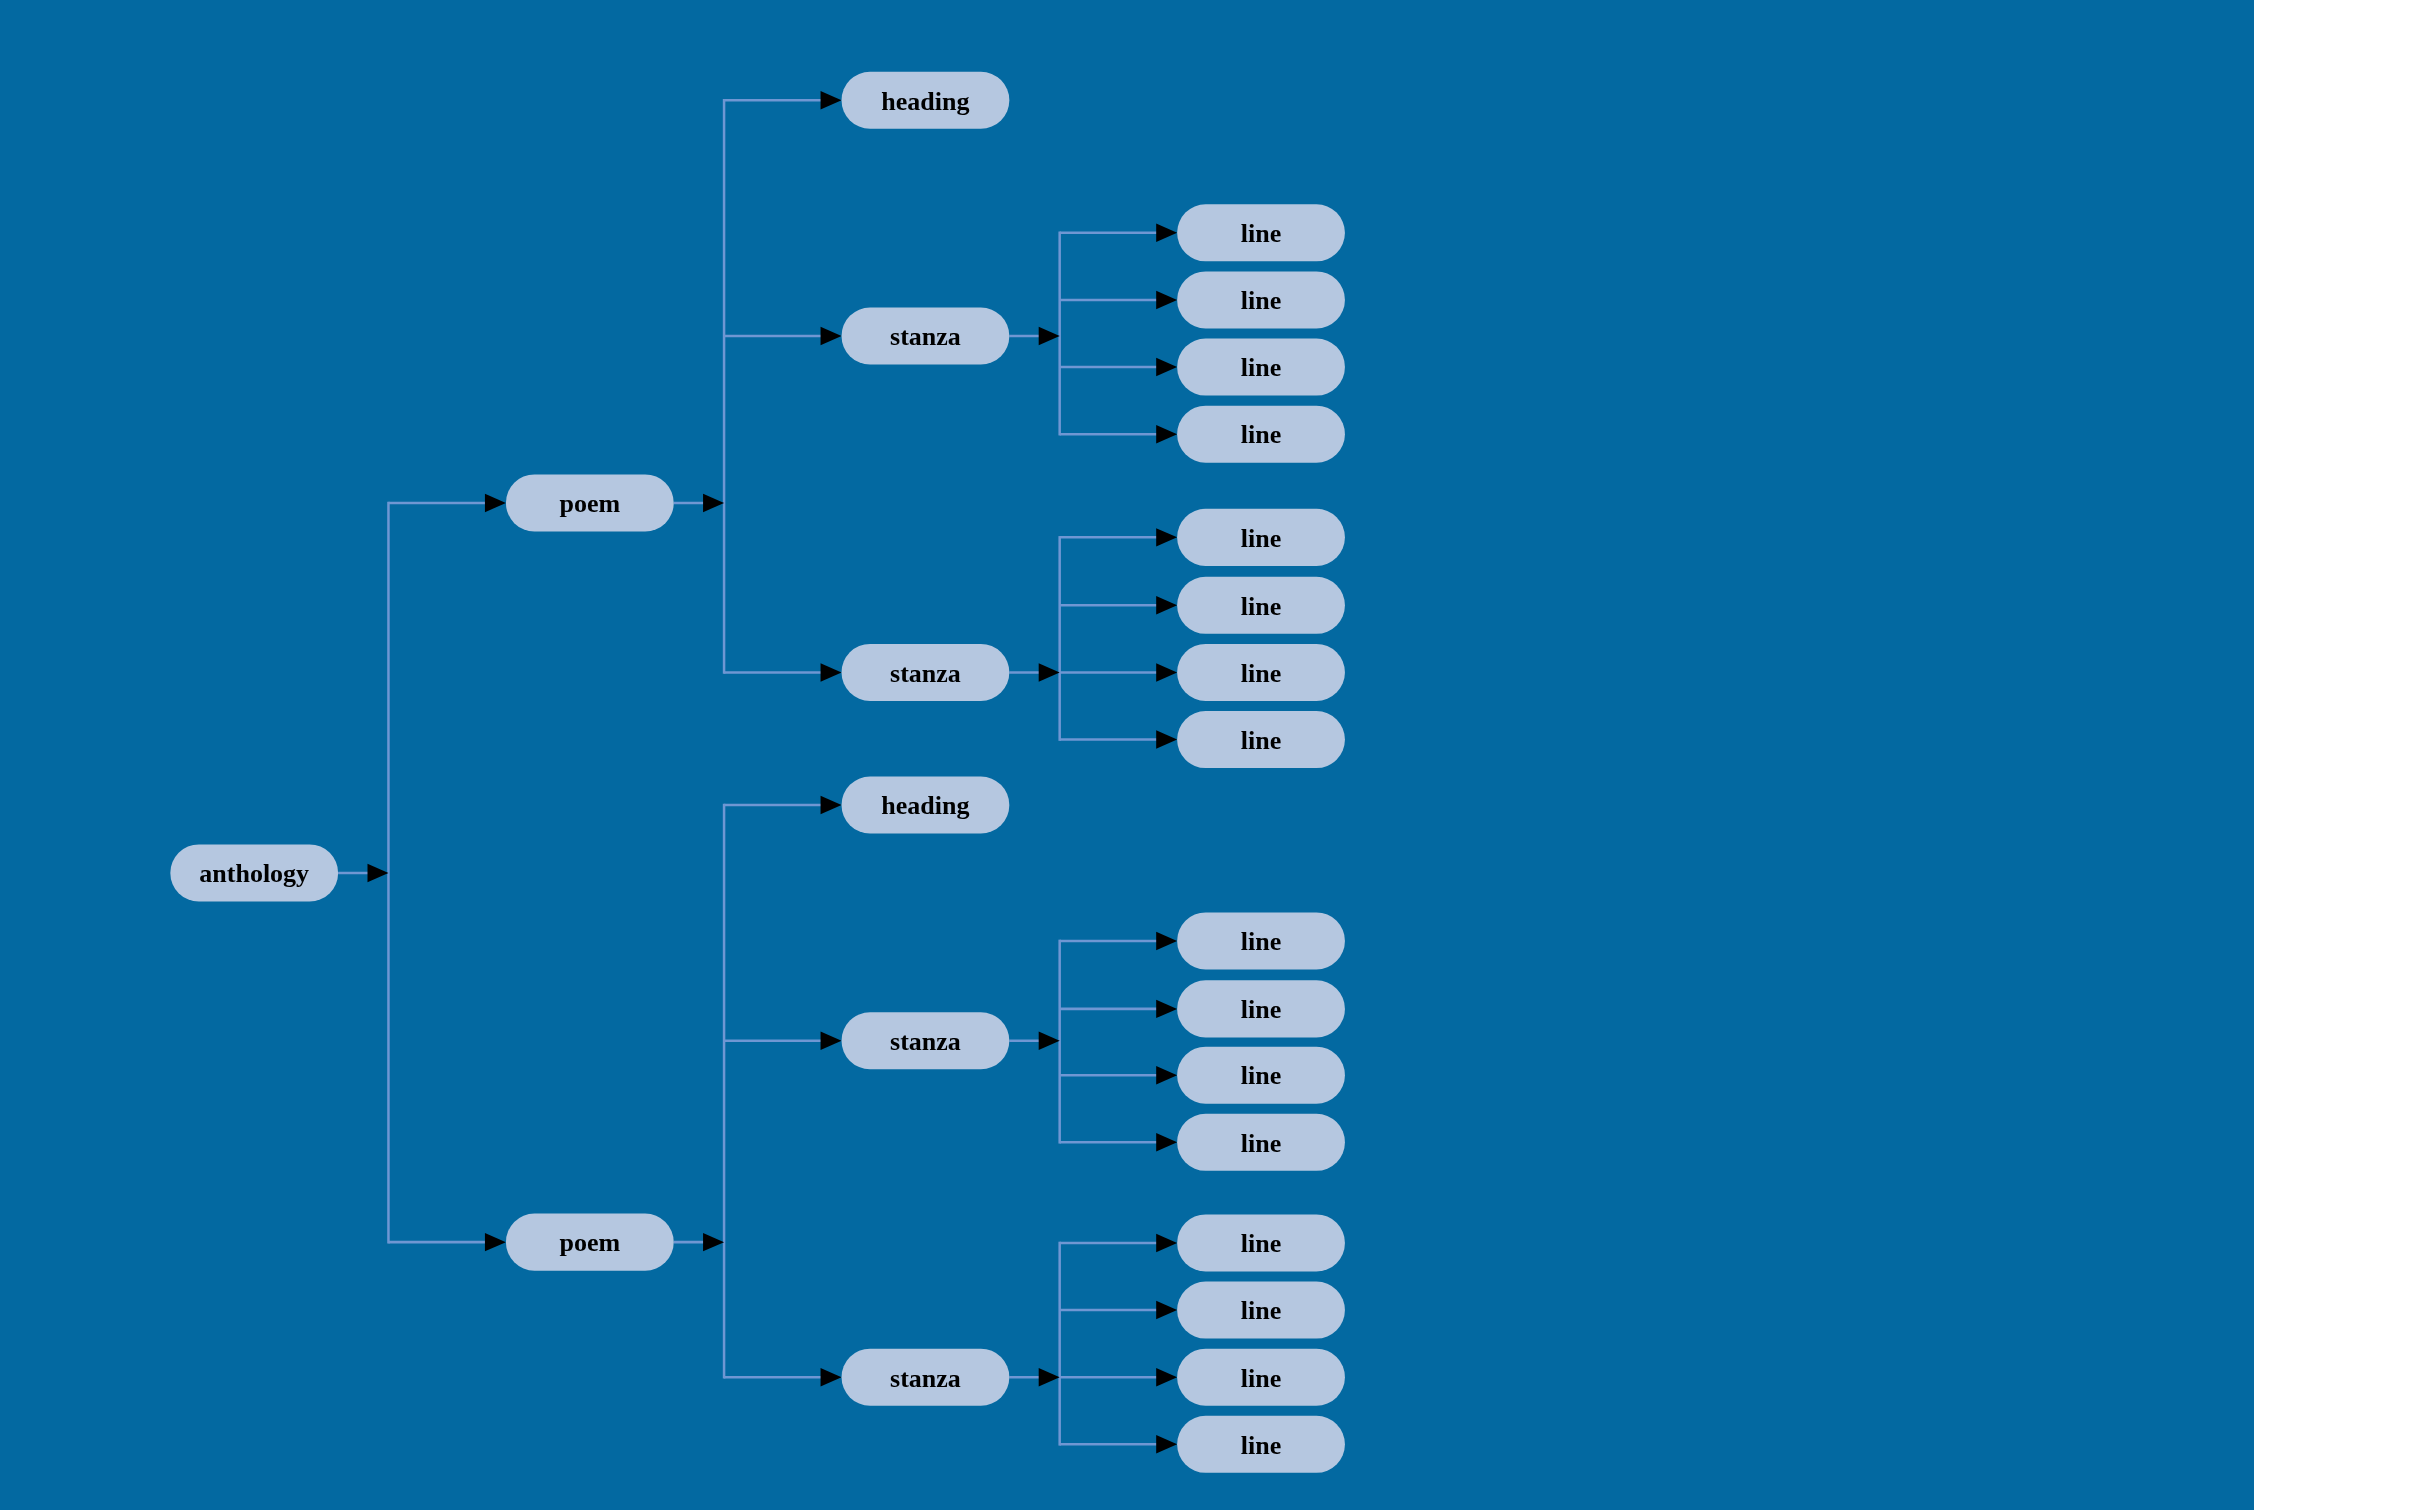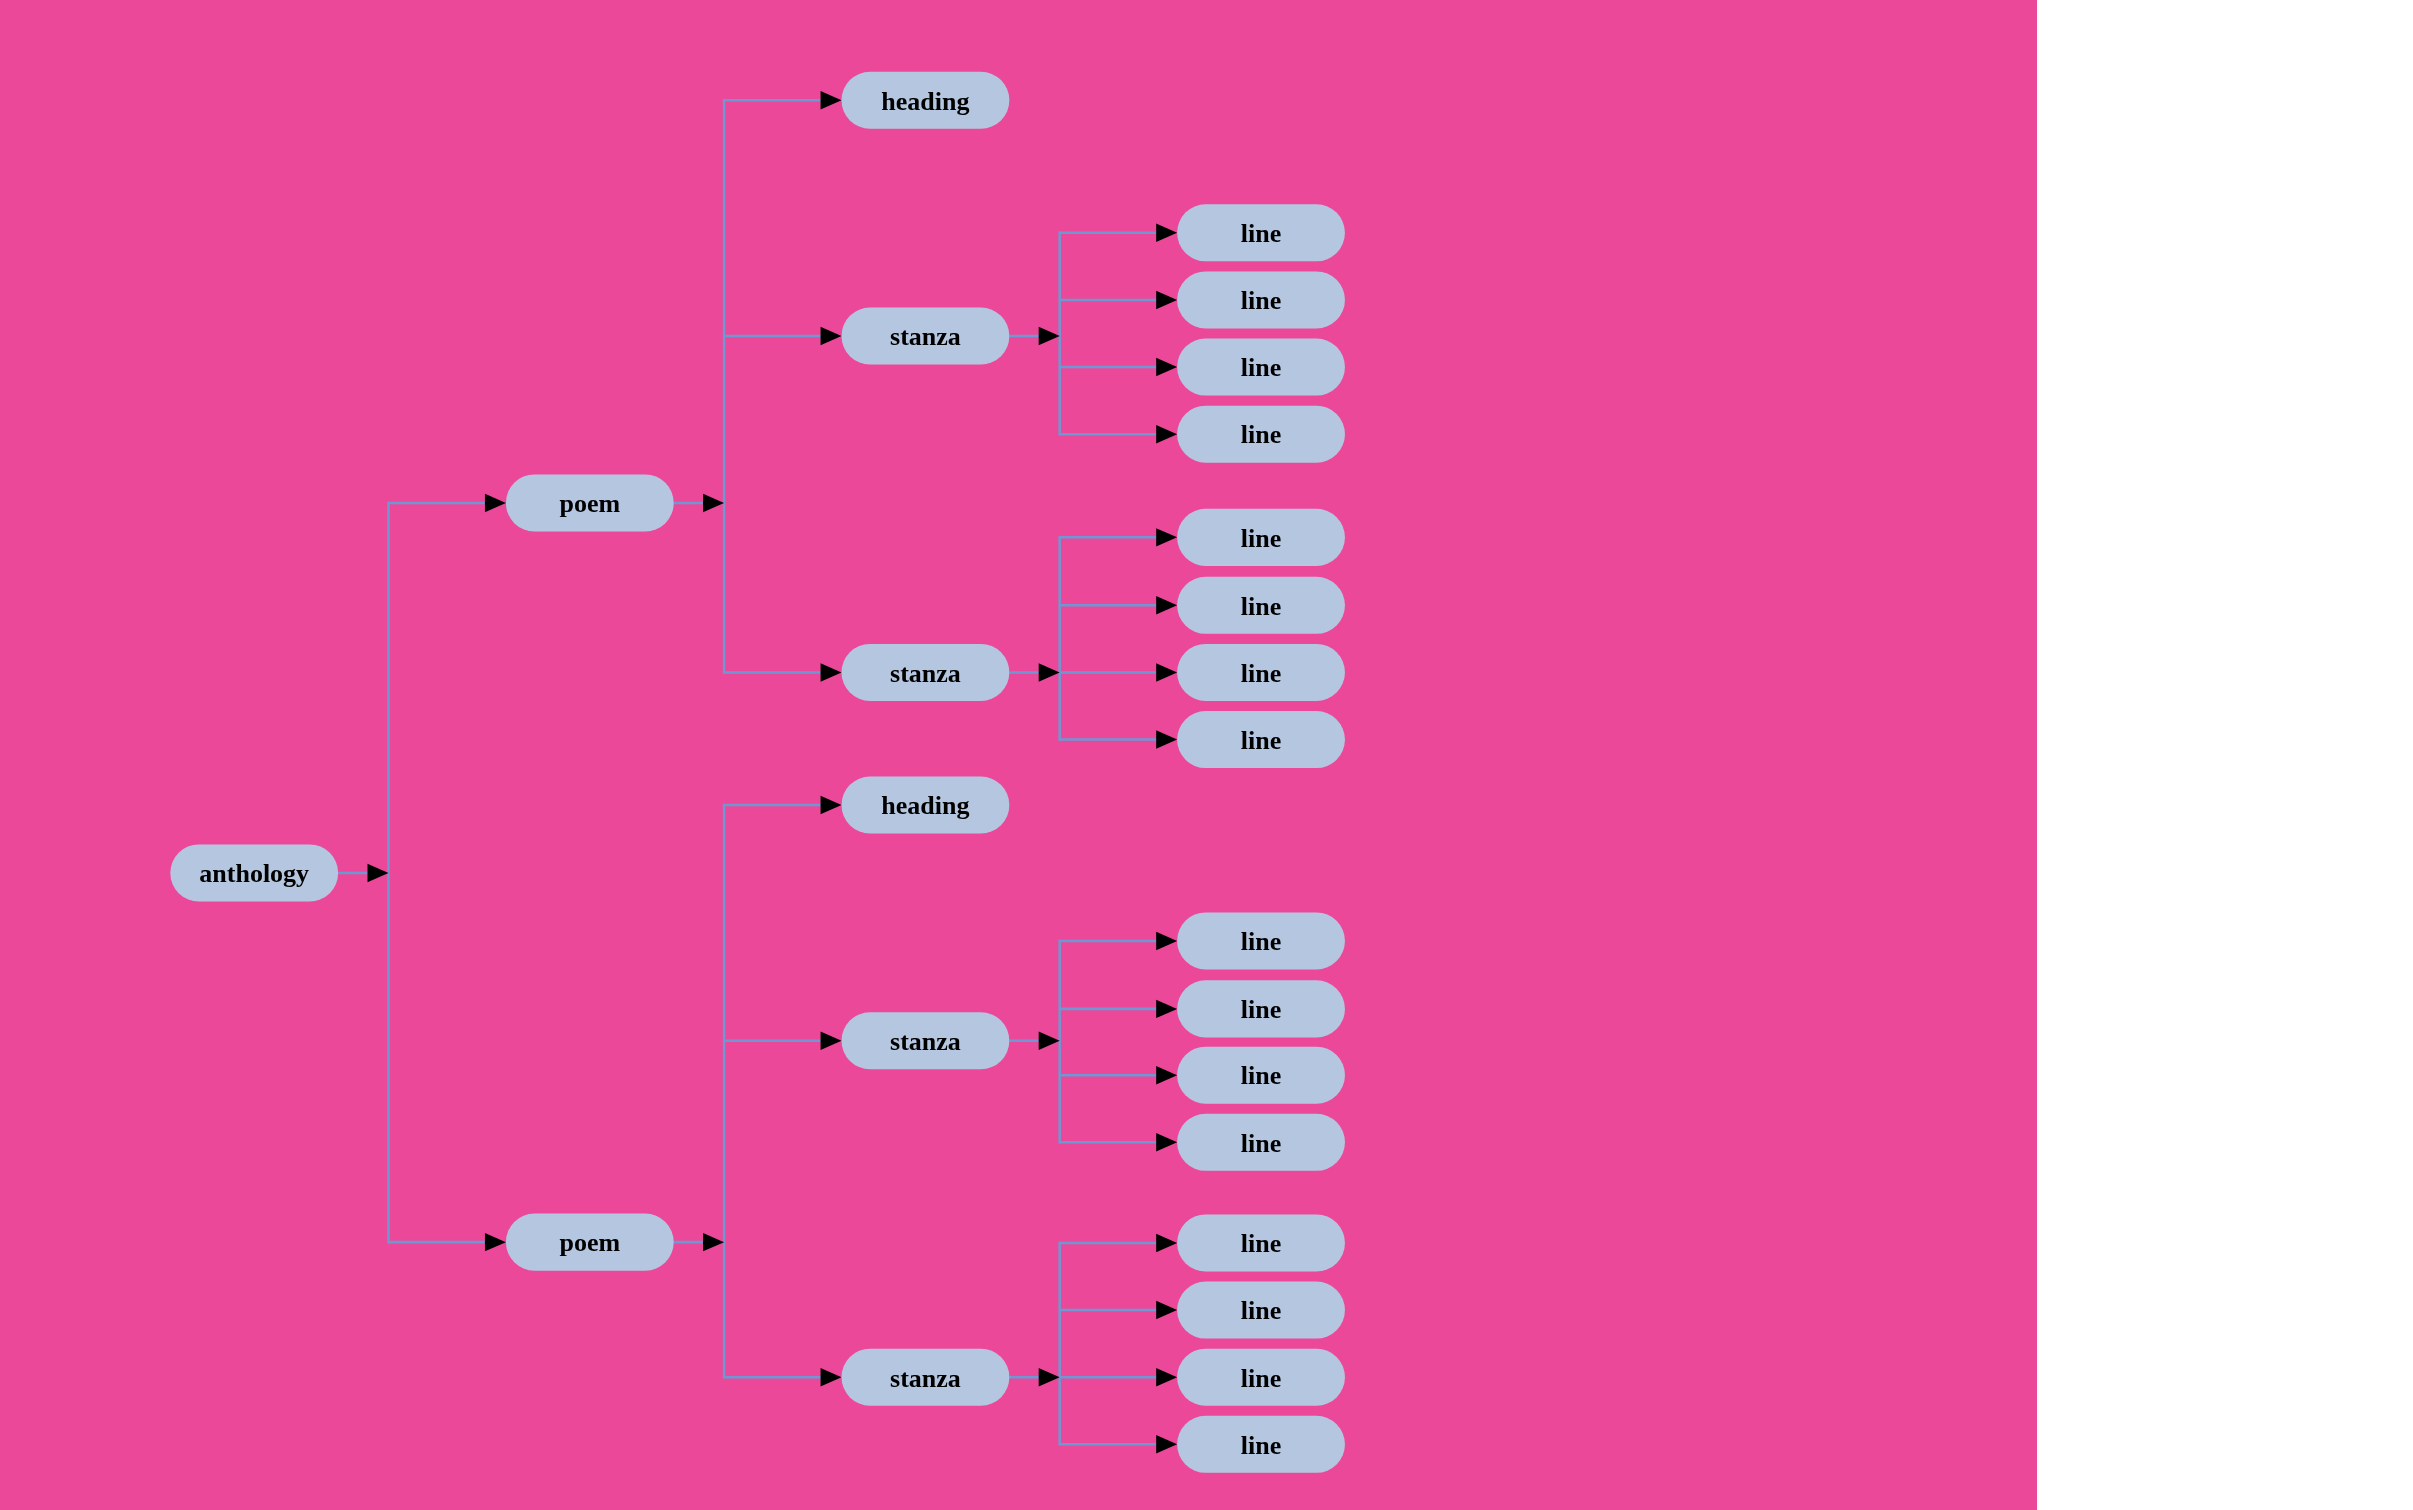--- a/index.html
+++ b/index.html
@@ -2,23 +2,23 @@
 <html style="font-size:13.4px"><head>
 <meta charset="utf-8">
 <style>
   html, body {
     margin: 0;
     padding: 0;
     background: #ffffff;
   }
   .page {
     position: relative;
-    width: 2037px;
+    width: 2254px;
     height: 1511px;
-    background: #ec4899;
+    background: #0369a1;
     overflow: hidden;
   }
   svg.tree-canvas {
     display: block;
     width: 2413px;
     height: 1511px;
   }
   svg.tree-canvas text {
     font-family: "Liberation Serif", "DejaVu Serif", serif;
     font-weight: bold;

